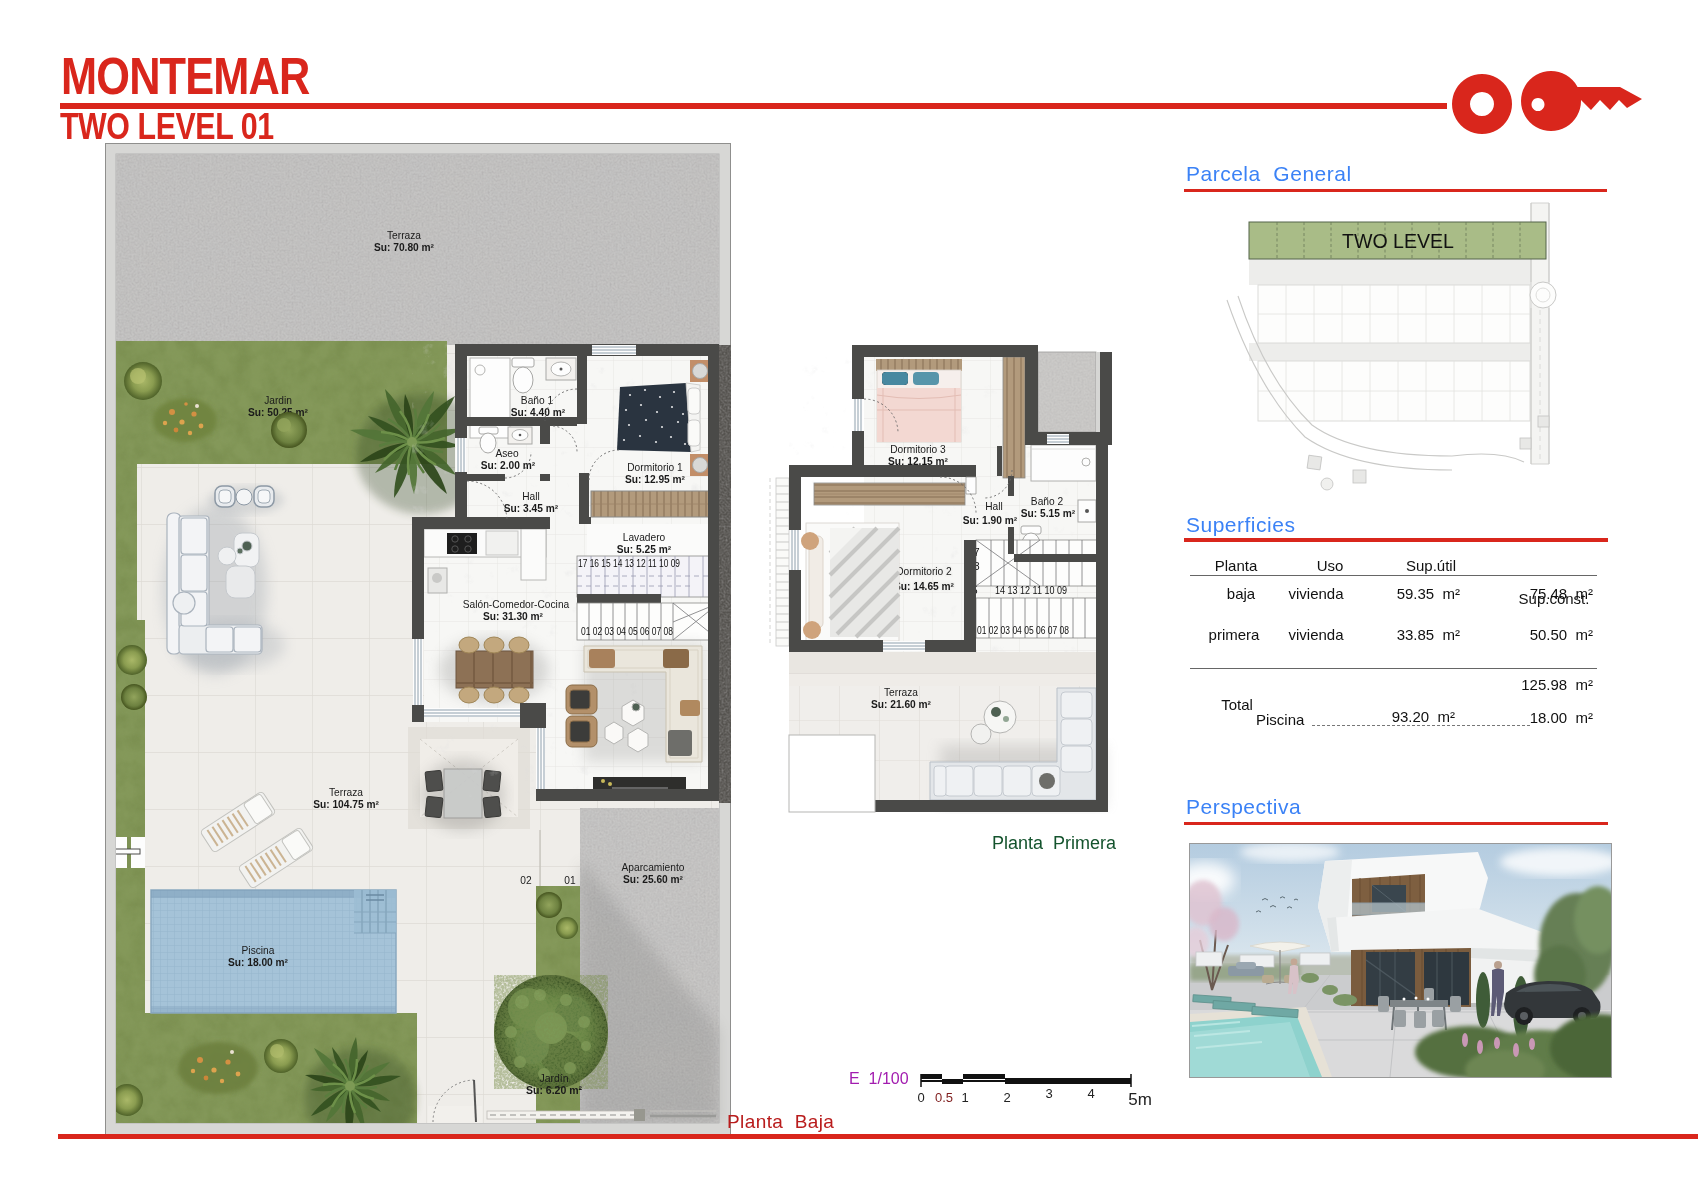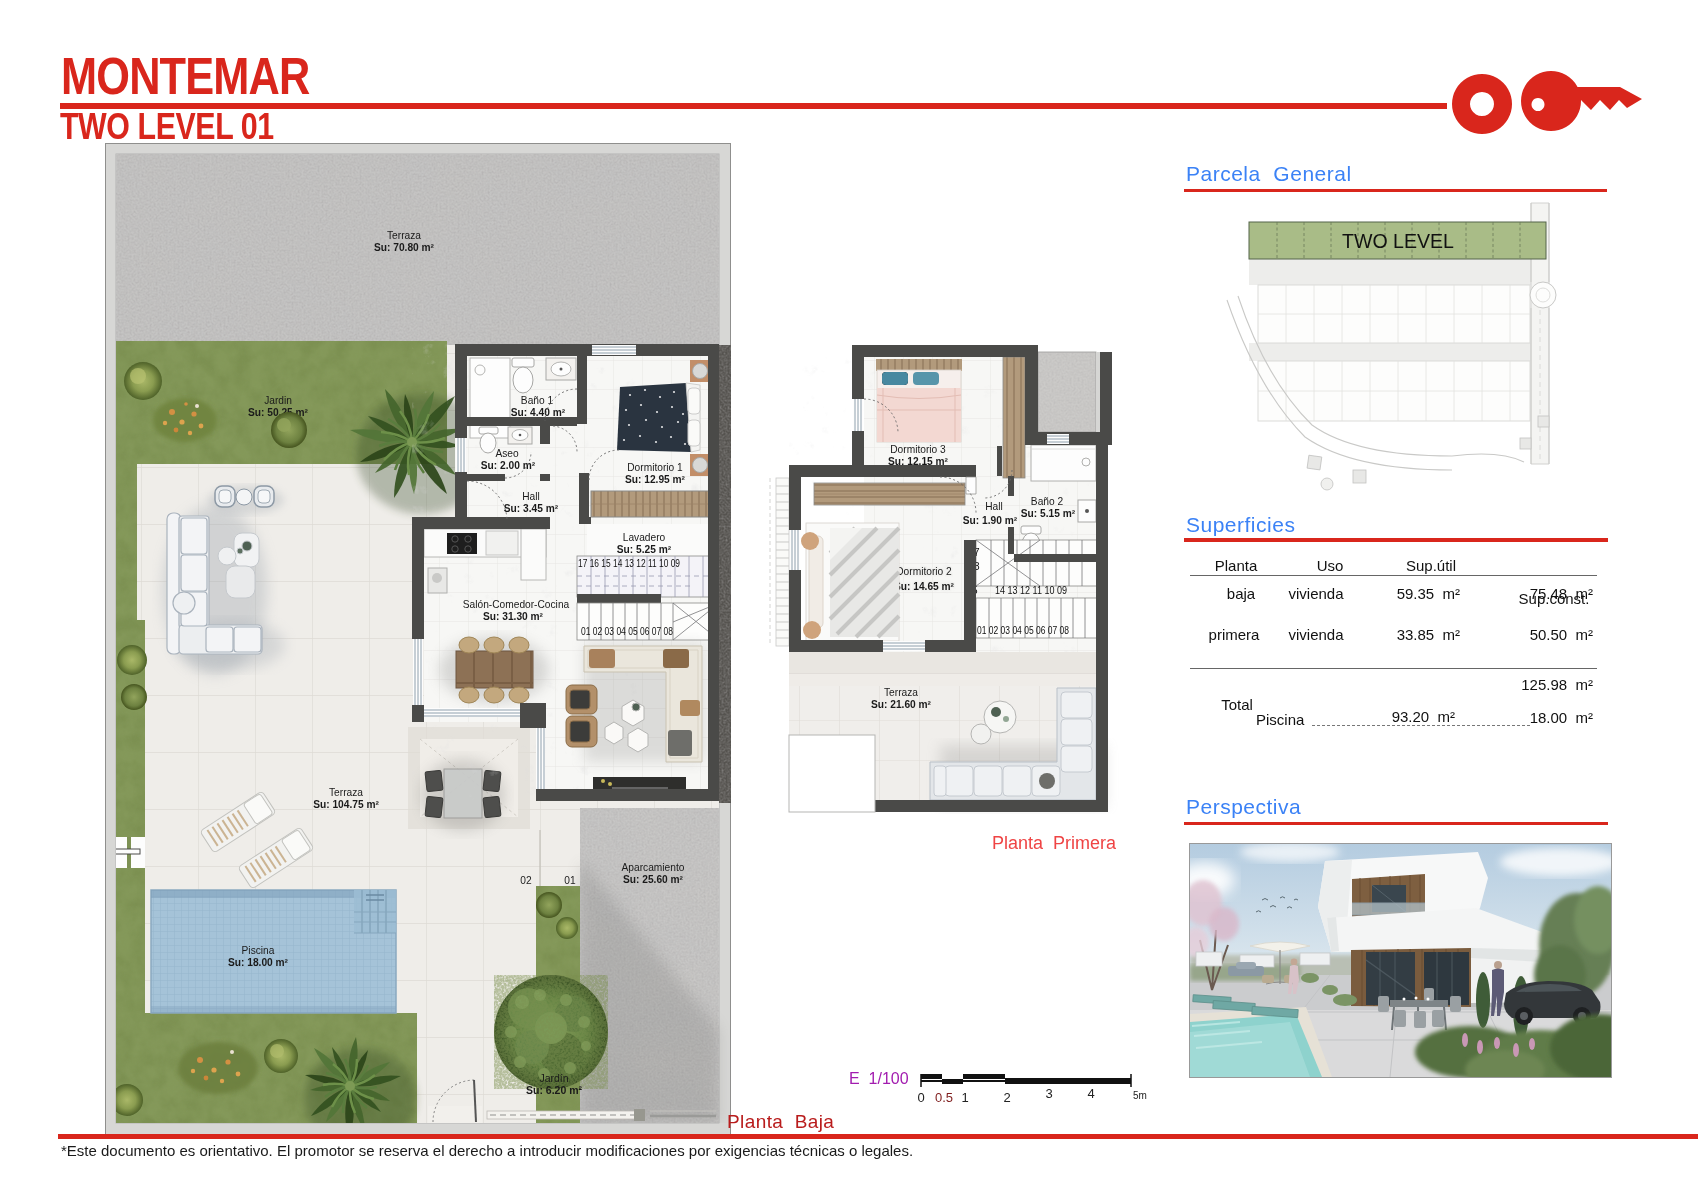--- a/index.html
+++ b/index.html
@@ -1263,28 +1263,27 @@
 <div class="abs tbl" style="left:1256px;top:711px;">Piscina</div>
 <div class="abs" style="left:1312px;top:724px;width:218px;height:1px;border-bottom:1px dashed #777;"></div>
 <div class="abs tbl tblr" style="left:1593px;top:709px;text-align:right;">18.00&nbsp; m²</div>
 
 <div class="abs sechead" style="left:1186px;top:795px;">Perspectiva</div>
 
 <div class="abs" style="left:1184px;top:822px;width:424px;height:3px;background:#d9261c;"></div>
 
 <div class="abs" style="left:727px;top:1111px;font-size:19px;color:#b91c1c;letter-spacing:0.4px;">Planta&nbsp; Baja</div>
 
-<div class="abs" style="left:992px;top:833px;font-size:18px;color:#ef4444;">Planta&nbsp; Primera</div>
+<div class="abs" style="left:992px;top:833px;font-size:18px;color:#14532d;">Planta&nbsp; Primera</div>
 
 <div class="abs" style="left:849px;top:1070px;font-size:16px;color:#a21caf;">E&nbsp; 1/100</div>
 
 <div class="abs" style="left:921px;top:1090px;font-size:13px;color:#222;transform:translateX(-50%);">0</div>
 <div class="abs" style="left:944px;top:1090px;font-size:13px;color:#7f1d1d;transform:translateX(-50%);">0.5</div>
 <div class="abs" style="left:965px;top:1090px;font-size:13px;color:#222;transform:translateX(-50%);">1</div>
 <div class="abs" style="left:1007px;top:1090px;font-size:13px;color:#222;transform:translateX(-50%);">2</div>
 <div class="abs" style="left:1049px;top:1086px;font-size:13px;color:#222;transform:translateX(-50%);">3</div>
 <div class="abs" style="left:1091px;top:1086px;font-size:13px;color:#222;transform:translateX(-50%);">4</div>
-<div class="abs" style="left:1140px;top:1090px;font-size:10px;color:#222;transform:translateX(-50%);">5m</div>
+<div class="abs" style="left:1140px;top:1090px;font-size:17px;color:#222;transform:translateX(-50%);">5m</div>
 
 <div class="abs" style="left:58px;top:1134px;width:1640px;height:5px;background:#d9261c;"></div>
 
-<div class="abs" style="left:61px;top:1142px;font-size:15px;color:#1a1a1a;">*Este documento es orientativo. El promotor se reserva el derecho a introducir modificaciones por exigencias técnicas o legales.</div>
 </div>
 
 </body></html>

